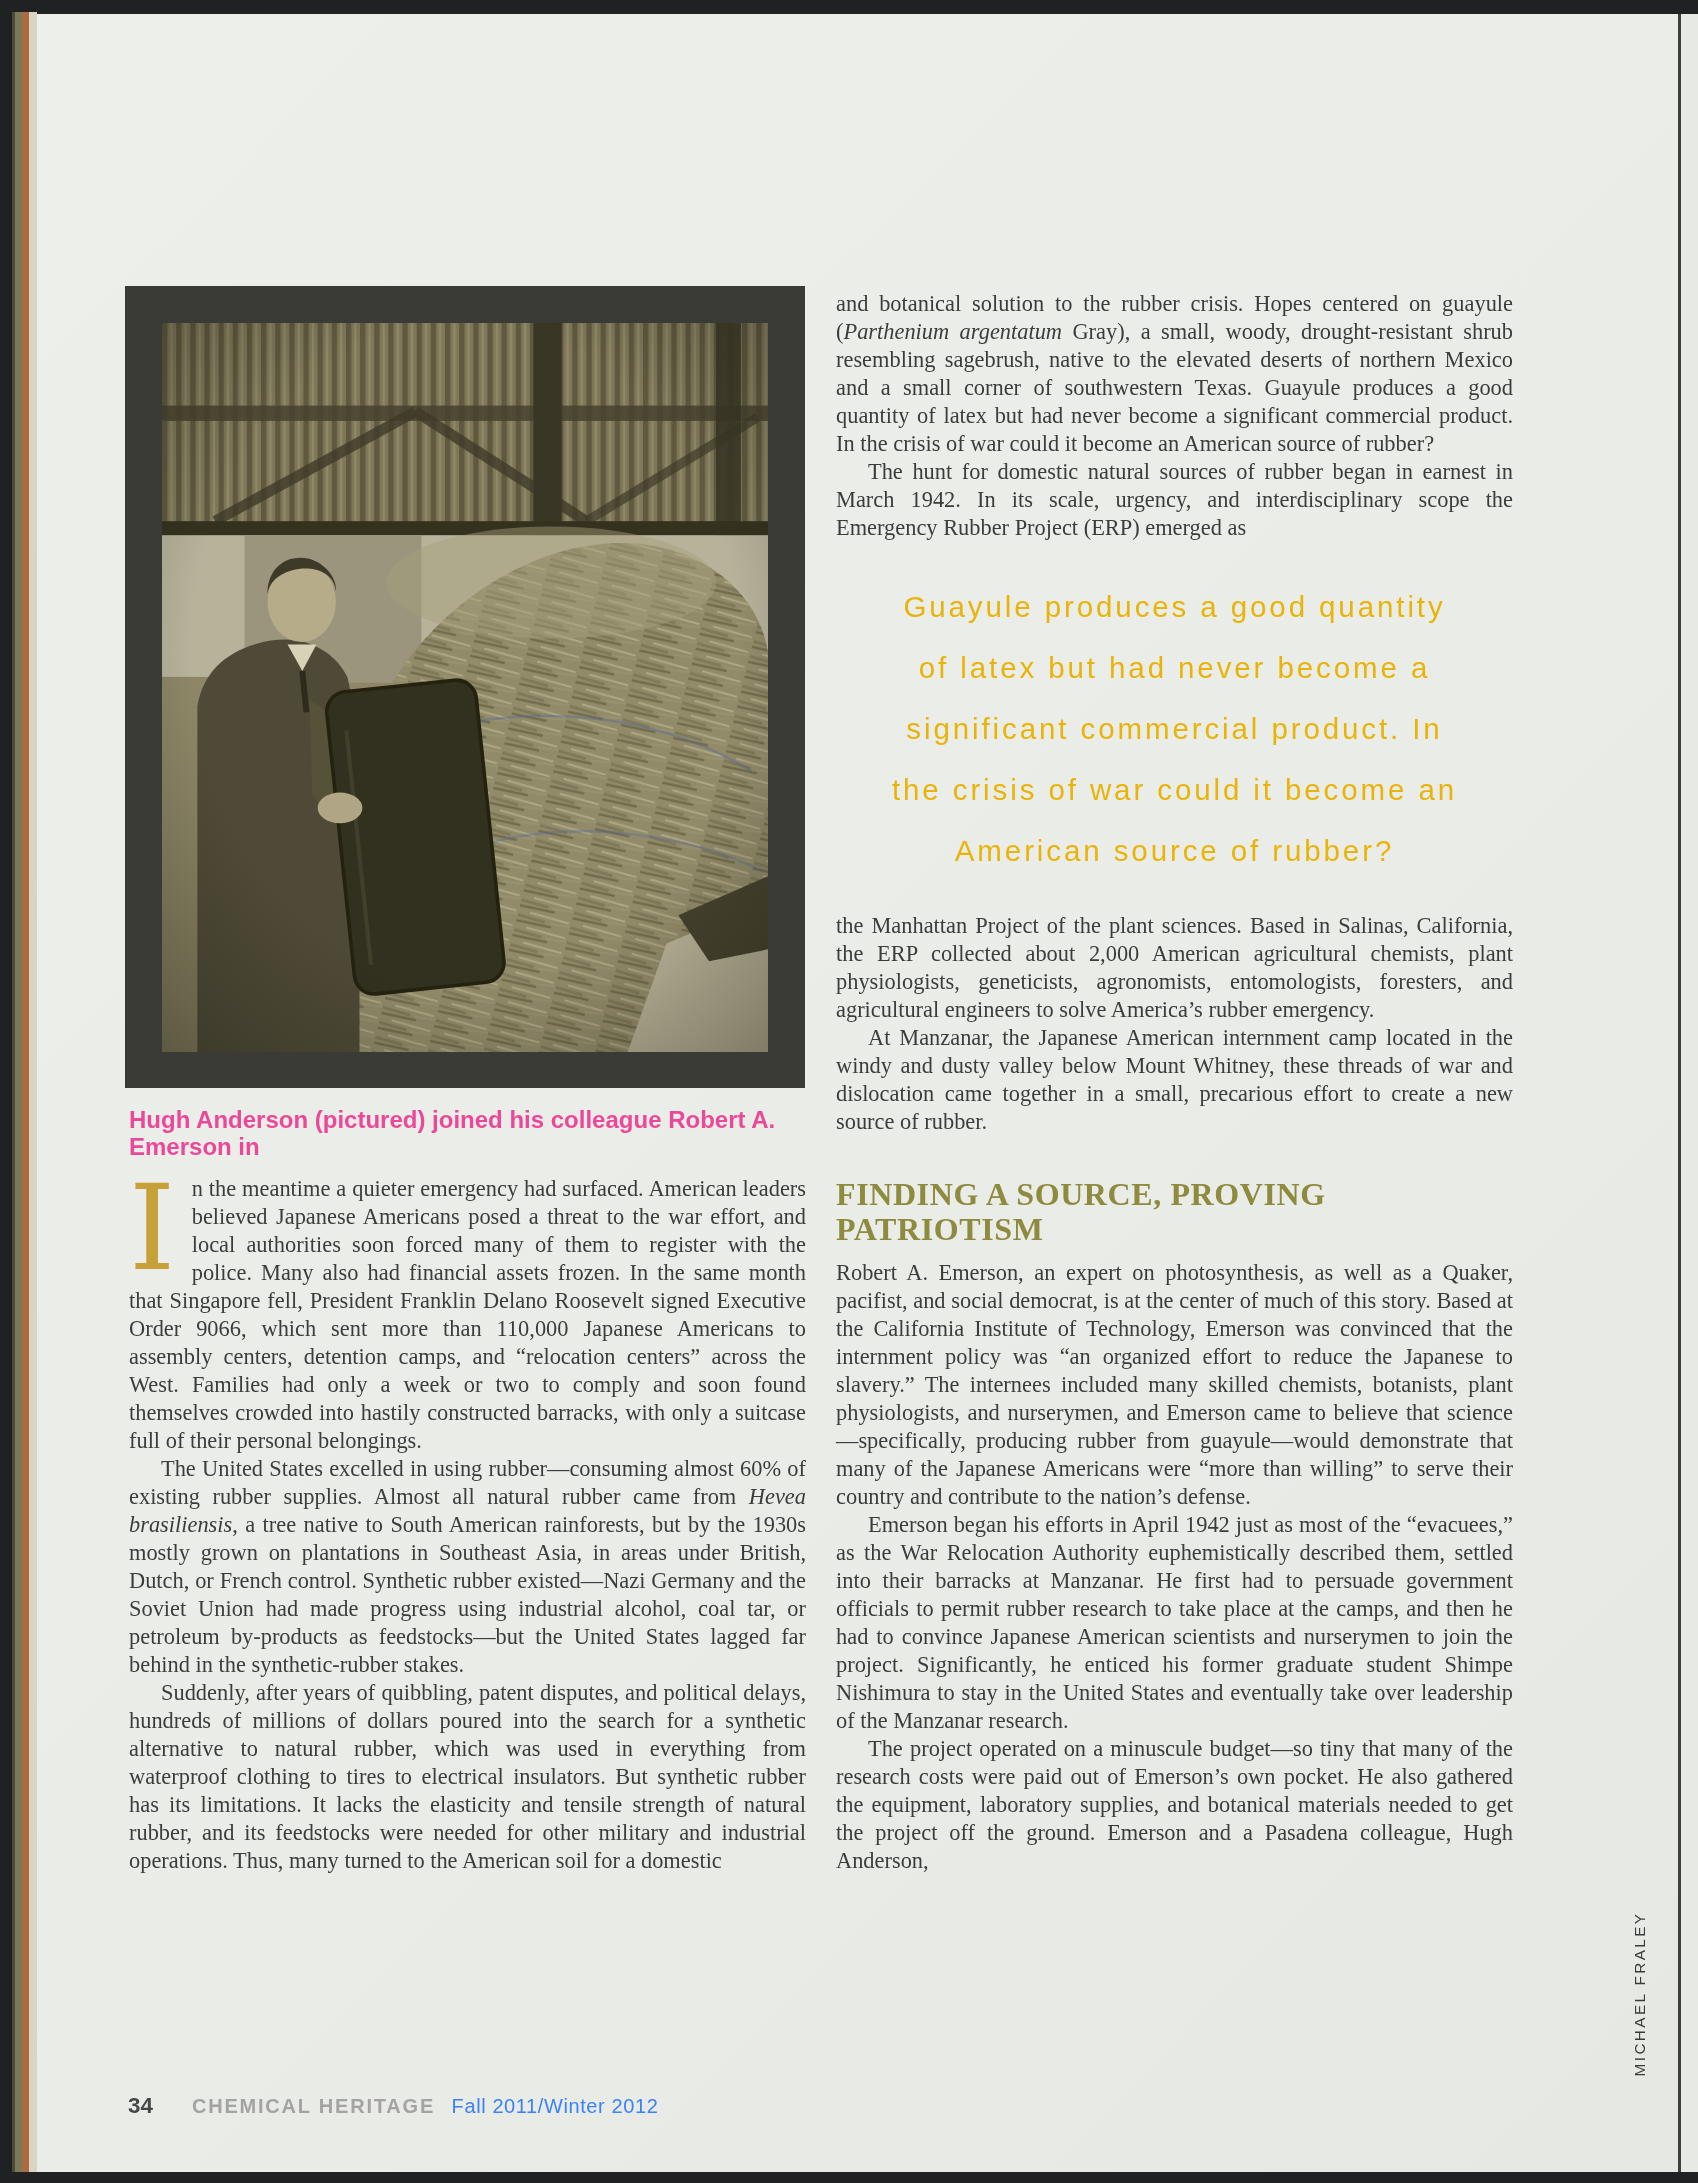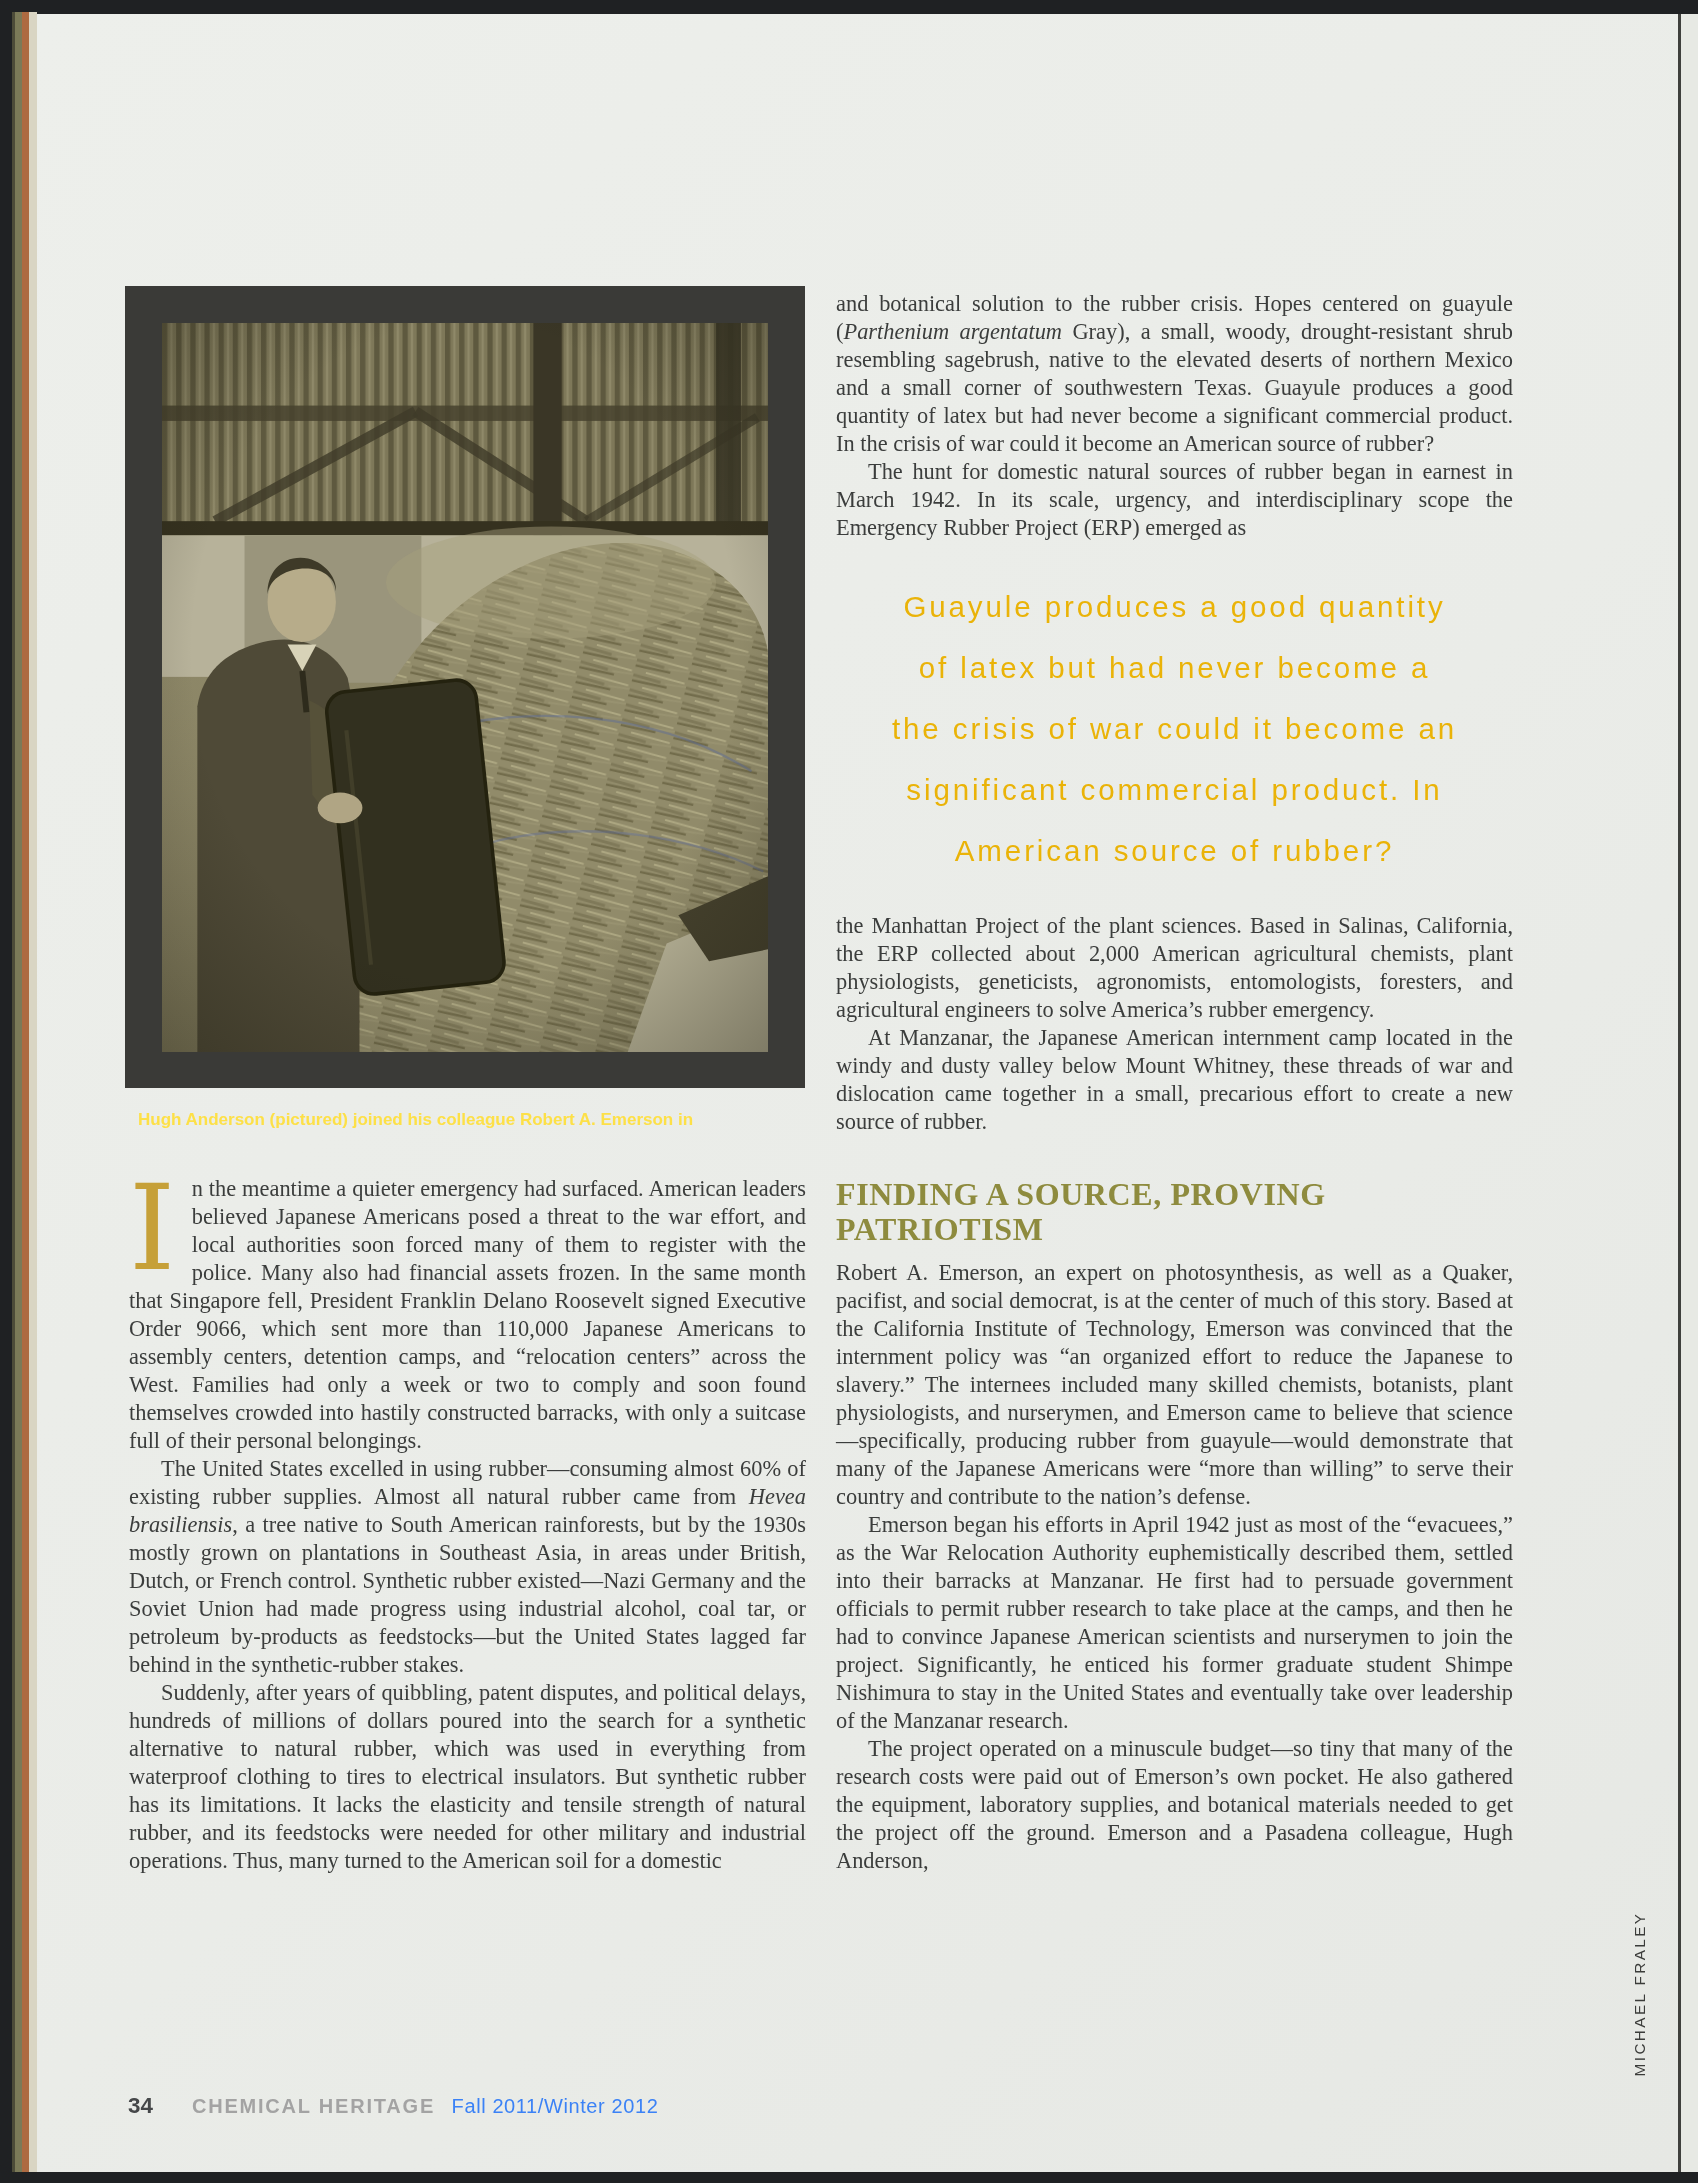--- a/index.html
+++ b/index.html
@@ -15,23 +15,23 @@
   .page{position:absolute;left:37px;top:14px;width:1641px;height:2158px;
         background:linear-gradient(135deg,#edefeb 0%,#eaece8 55%,#e6e8e4 100%);}
   .gutter{position:absolute;left:1678px;top:14px;width:2.9px;height:2158px;background:rgba(95,95,88,.5);}
   .sliver{position:absolute;left:1681px;top:14px;width:18.3px;height:2158px;background:#e7e9e4;}
 
   
   .photo-frame{position:absolute;left:125px;top:286px;width:680px;height:802px;
                background:#3a3a37;box-sizing:border-box;padding:37px;}
   .photo-frame svg{display:block;width:606px;height:729px;}
 
-  .caption{position:absolute;left:138px;top:1107px;width:673px;
+  .caption{position:absolute;left:129px;top:1107px;width:673px;
            font-family:"Liberation Sans",sans-serif;font-weight:bold;
-           font-size:17px;line-height:26.5px;color:#fde047;}
+           font-size:24px;line-height:26.5px;color:#ec4899;}
 
   
   .col{position:absolute;width:677px;font-size:22.4px;line-height:28px;color:#3b3d3c;
        text-align:justify;}
   .col p{margin:0;}
   .left-col{left:129px;top:1175px;}
   .right-col{left:836px;top:290px;}
   .ind{text-indent:32px;}
   .it{font-style:italic;}
   .dropcap{float:left;font-family:"DejaVu Serif",serif;font-size:117px;line-height:93px;
@@ -144,22 +144,22 @@
     <p class="ind"><span>Suddenly, after years of quibbling, patent disputes, and political delays, hundreds of millions of dollars poured into the search for a synthetic alternative to natural rubber, which was used in everything from waterproof clothing to tires to electrical insulators. But synthetic rubber has its limitations. It lacks the elasticity and tensile strength of natural rubber, and its feedstocks were needed for other military and industrial operations. Thus, many turned to the American soil for a domestic</span></p>
   </div>
 
   <div class="col right-col">
     <p><span>and botanical solution to the rubber crisis. Hopes centered on guayule (</span><span class="it">Parthenium argentatum</span><span> Gray), a small, woody, drought-resistant shrub resembling sagebrush, native to the elevated deserts of northern Mexico and a small corner of southwestern Texas. Guayule produces a good quantity of latex but had never become a significant commercial product. In the crisis of war could it become an American source of rubber?</span></p>
     <p class="ind"><span>The hunt for domestic natural sources of rubber began in earnest in March 1942. In its scale, urgency, and interdisciplinary scope the Emergency Rubber Project (ERP) emerged as</span></p>
 
     <div class="pull-quote">
       <div>Guayule produces a good quantity</div>
       <div>of latex but had never become a</div>
+      <div>significant commercial product. In</div>
       <div>the crisis of war could it become an</div>
-      <div>significant commercial product. In</div>
       <div>American source of rubber?</div>
     </div>
 
     <p><span>the Manhattan Project of the plant sciences. Based in Salinas, California, the ERP collected about 2,000 American agricultural chemists, plant physiologists, geneticists, agronomists, entomologists, foresters, and agricultural engineers to solve America’s rubber emergency.</span></p>
     <p class="ind"><span>At Manzanar, the Japanese American internment camp located in the windy and dusty valley below Mount Whitney, these threads of war and dislocation came together in a small, precarious effort to create a new source of rubber.</span></p>
 
     <h2 class="section-heading">FINDING A SOURCE, PROVING PATRIOTISM</h2>
 
     <p><span>Robert A. Emerson, an expert on photosynthesis, as well as a Quaker, pacifist, and social democrat, is at the center of much of this story. Based at the California Institute of Technology, Emerson was convinced that the internment policy was “an organized effort to reduce the Japanese to slavery.” The internees included many skilled chemists, botanists, plant physiologists, and nurserymen, and Emerson came to believe that science—specifically, producing rubber from guayule—would demonstrate that many of the Japanese Americans were “more than willing” to serve their country and contribute to the nation’s defense.</span></p>
     <p class="ind"><span>Emerson began his efforts in April 1942 just as most of the “evacuees,” as the War Relocation Authority euphemistically described them, settled into their barracks at Manzanar. He first had to persuade government officials to permit rubber research to take place at the camps, and then he had to convince Japanese American scientists and nurserymen to join the project. Significantly, he enticed his former graduate student Shimpe Nishimura to stay in the United States and eventually take over leadership of the Manzanar research.</span></p>

